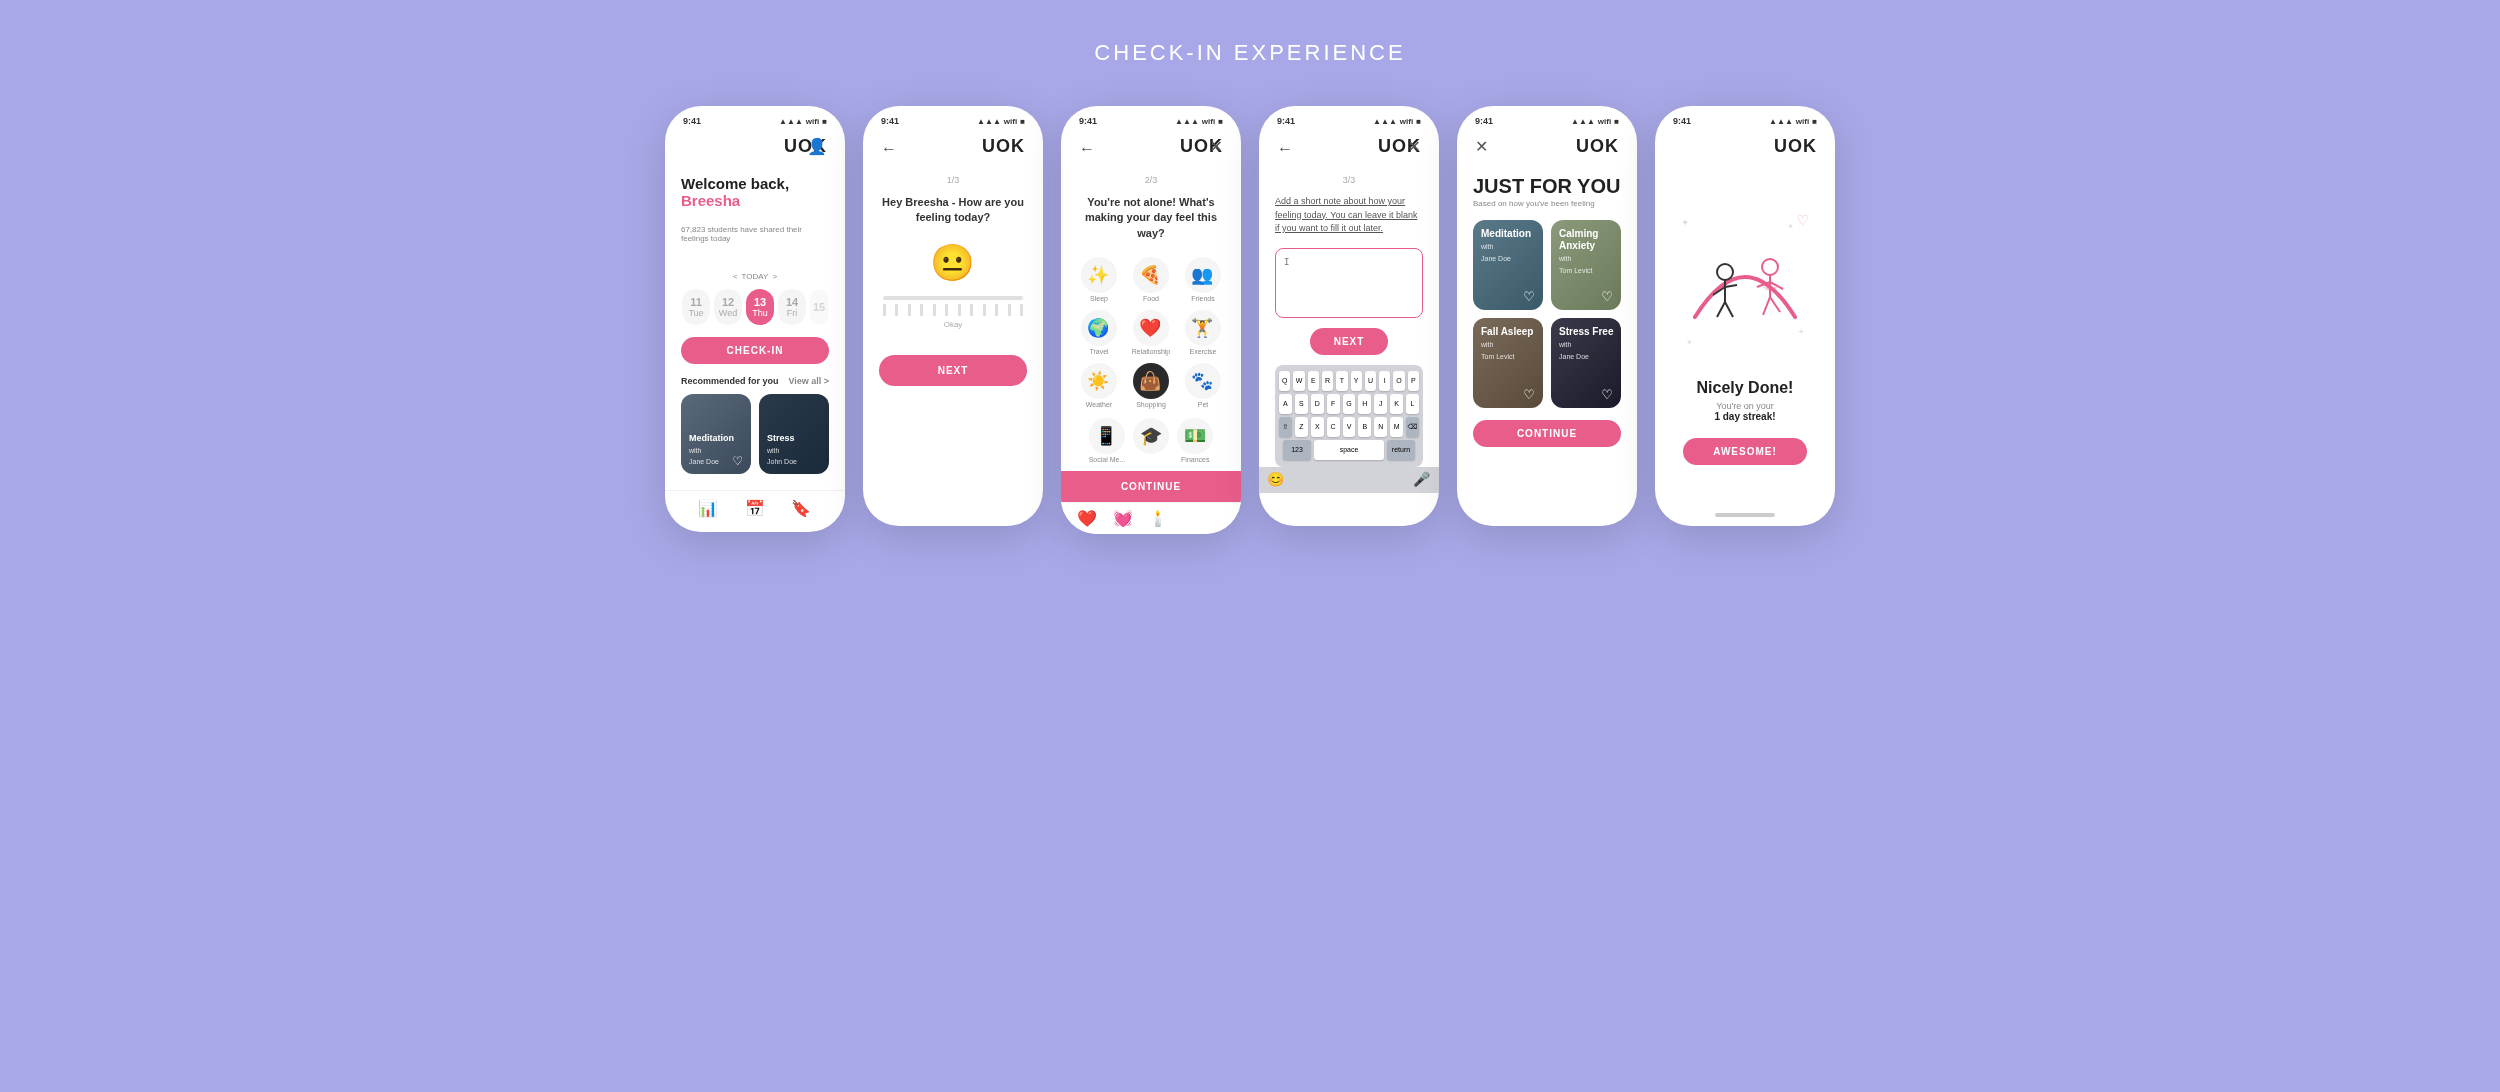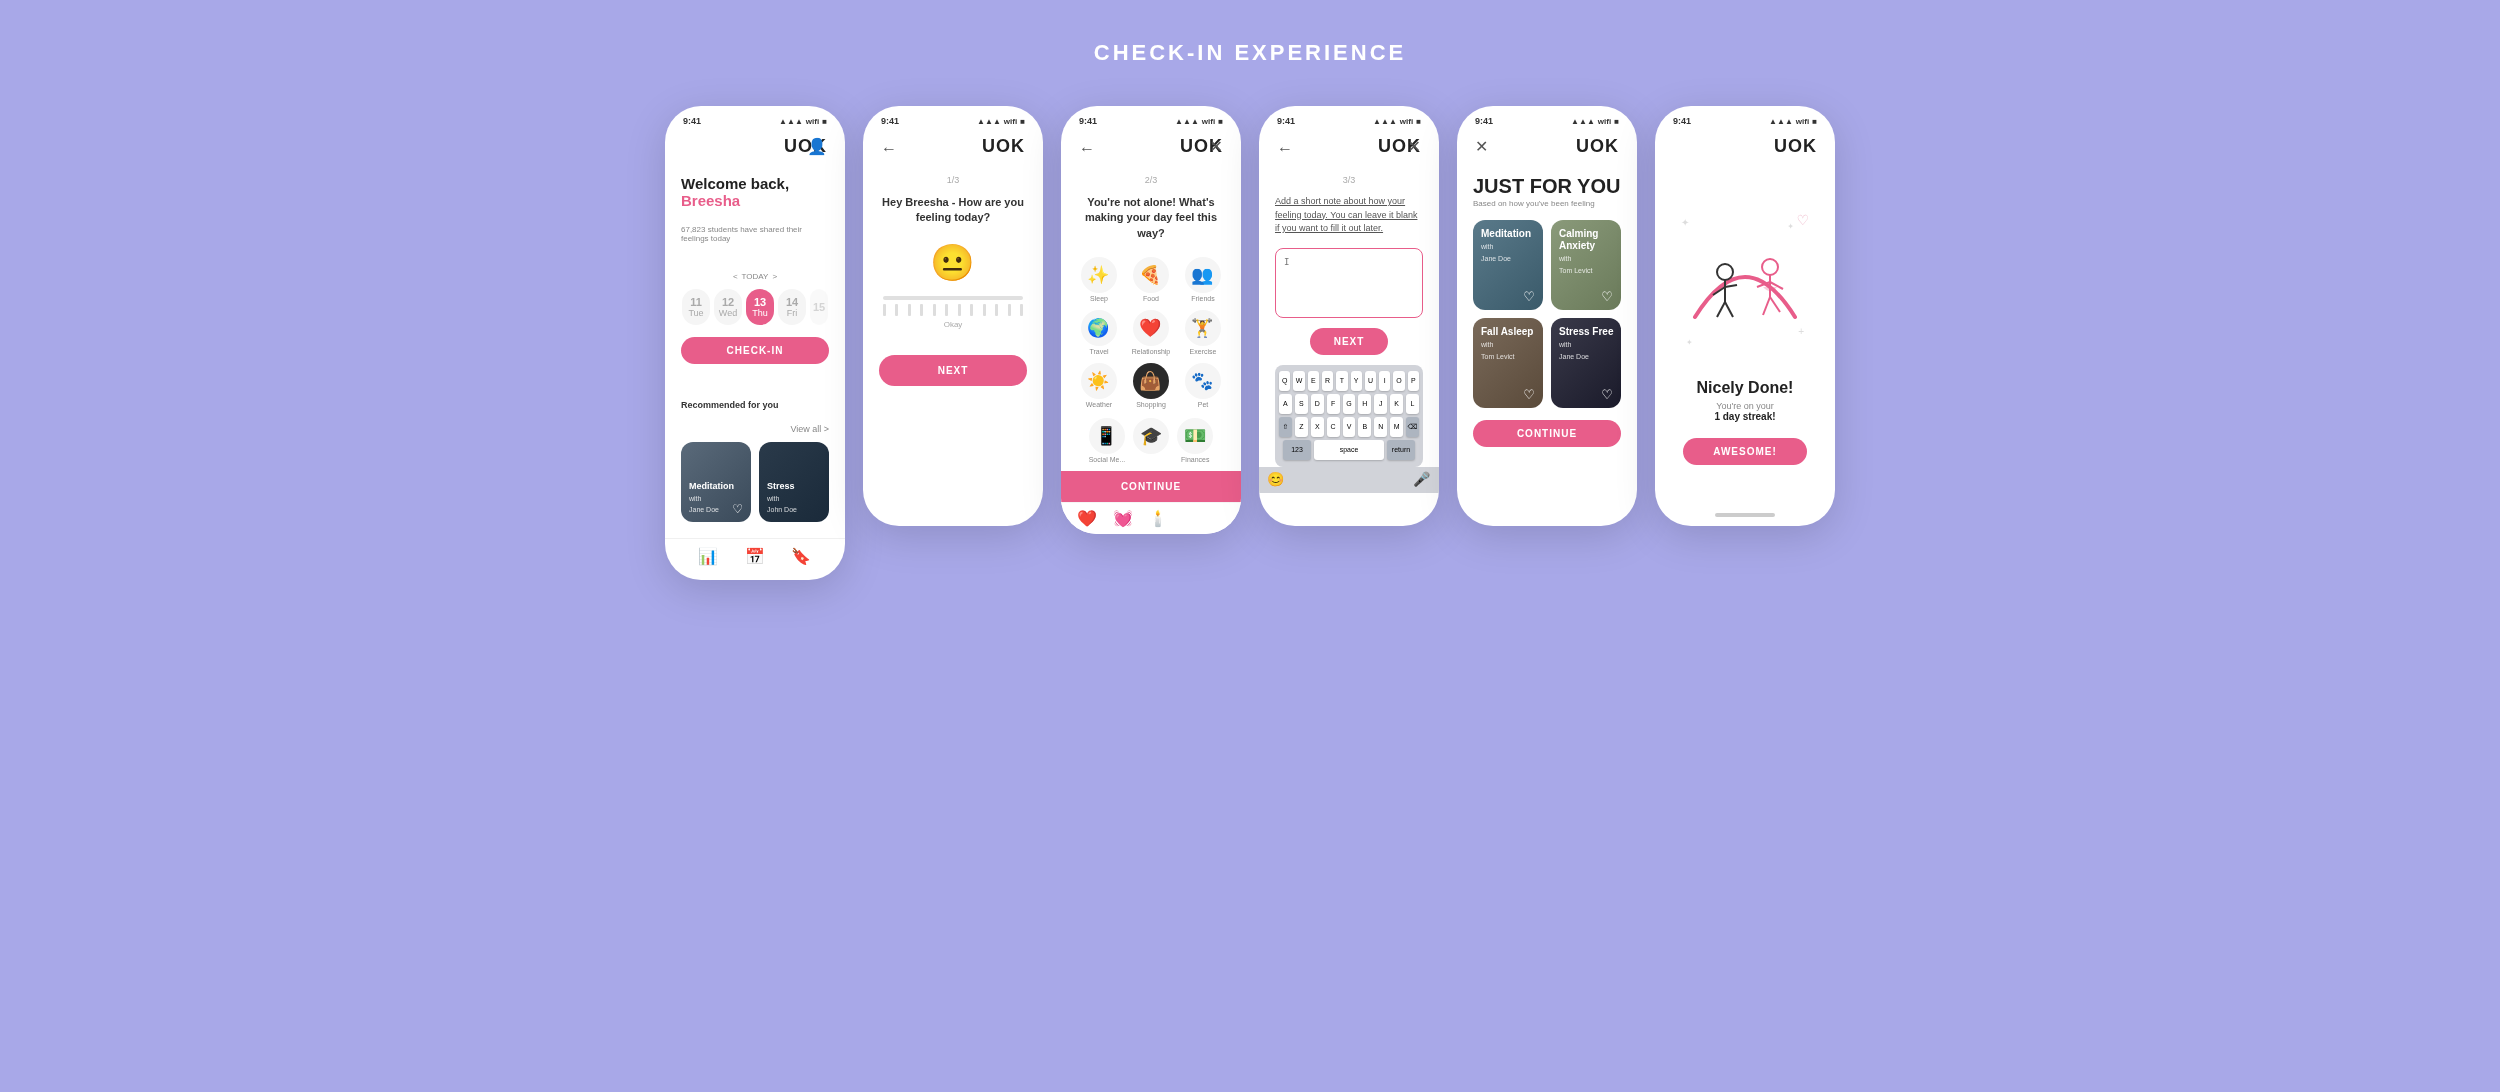--- a/index.html
+++ b/index.html
@@ -8,21 +8,21 @@
       font-family: -apple-system, BlinkMacSystemFont, 'Segoe UI', sans-serif;
       min-height: 100vh;
       display: flex;
       flex-direction: column;
       align-items: center;
       padding: 40px 20px;
     }
     .page-title {
       color: white;
       font-size: 22px;
-      font-weight: 700;
+      font-weight: 400;
       letter-spacing: 3px;
       margin-bottom: 40px;
       text-align: left;
     }
     .phones-container {
       display: flex;
       gap: 18px;
       justify-content: center;
       align-items: flex-start;
     }
@@ -136,21 +136,21 @@
     }
     .section-header {
       display: flex;
       justify-content: space-between;
       align-items: center;
       font-size: 9px;
       color: #333;
       font-weight: 600;
       margin-bottom: 8px;
     }
-    .view-all { color: #888; font-weight: 400; margin-top: 48px; }
+    .view-all { color: #888; font-weight: 700; }
     .cards-row { display: flex; gap: 8px; }
     .card {
       flex: 1;
       border-radius: 12px;
       overflow: hidden;
       position: relative;
       height: 80px;
     }
     .card-bg {
       width: 100%;

